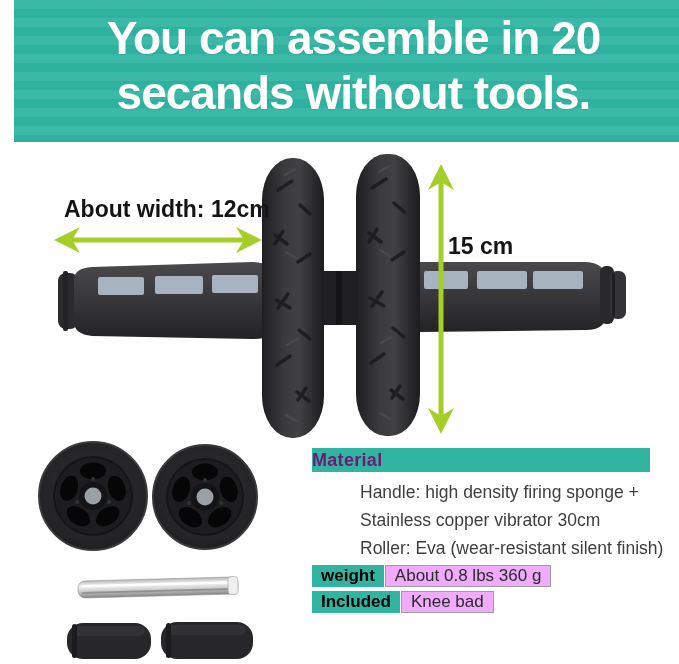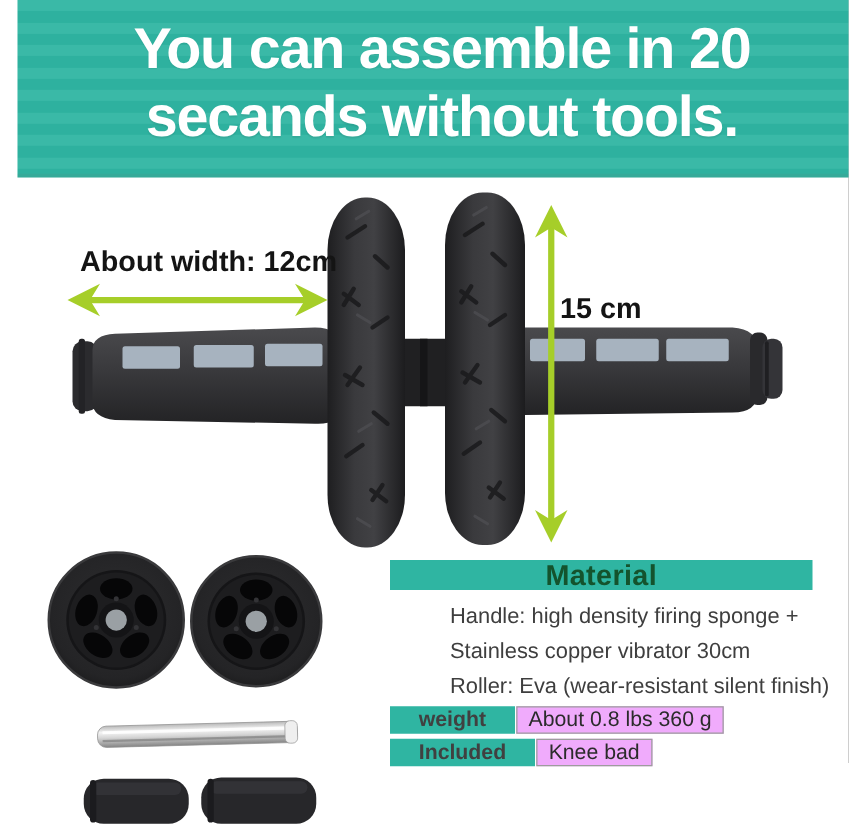--- a/index.html
+++ b/index.html
@@ -34,32 +34,32 @@
     position:absolute;color:#141414;font-weight:bold;white-space:nowrap;
   }
   .ann-grip{left:64px;top:195px;font-size:23px;line-height:28px;}
   .ann-wheel{left:448px;top:197px;font-size:23px;line-height:33px;}
   
   .art{position:absolute;left:0;top:142px;width:679px;height:522px;}
   
   .material{position:absolute;left:312px;top:448px;width:360px;}
   .material-title{
     width:338px;height:24px;background:var(--accent);
-    color:#14532d;font-weight:bold;font-size:23px;line-height:24px;
-    text-align:center;letter-spacing:0.3px;
+    color:#701a75;font-weight:bold;font-size:18px;line-height:24px;
+    text-align:left;letter-spacing:0.3px;
   }
   .material-lines{margin-top:6px;}
   .material-lines div{
     font-size:17.5px;line-height:28px;color:var(--body-text);white-space:nowrap;margin-left:48px;
   }
   .specs{margin-top:3px;}
   .spec-row{display:flex;align-items:stretch;margin-bottom:4px;height:22px;}
   .spec-label{
-    background:var(--accent);color:#404040;font-weight:bold;font-size:17px;
-    display:flex;align-items:center;padding:0 23px;white-space:nowrap;
+    background:var(--accent);color:#000000;font-weight:bold;font-size:17px;
+    display:flex;align-items:center;padding:0 9px;white-space:nowrap;
   }
   .spec-value{
     background:#f0abfc;border:1.5px solid #9d9d9d;color:#2b2b2b;font-size:17px;
     display:flex;align-items:center;padding:0 9px;margin-left:1px;
     white-space:nowrap;box-sizing:border-box;
   }
 </style>
 </head>
 <body>
 

